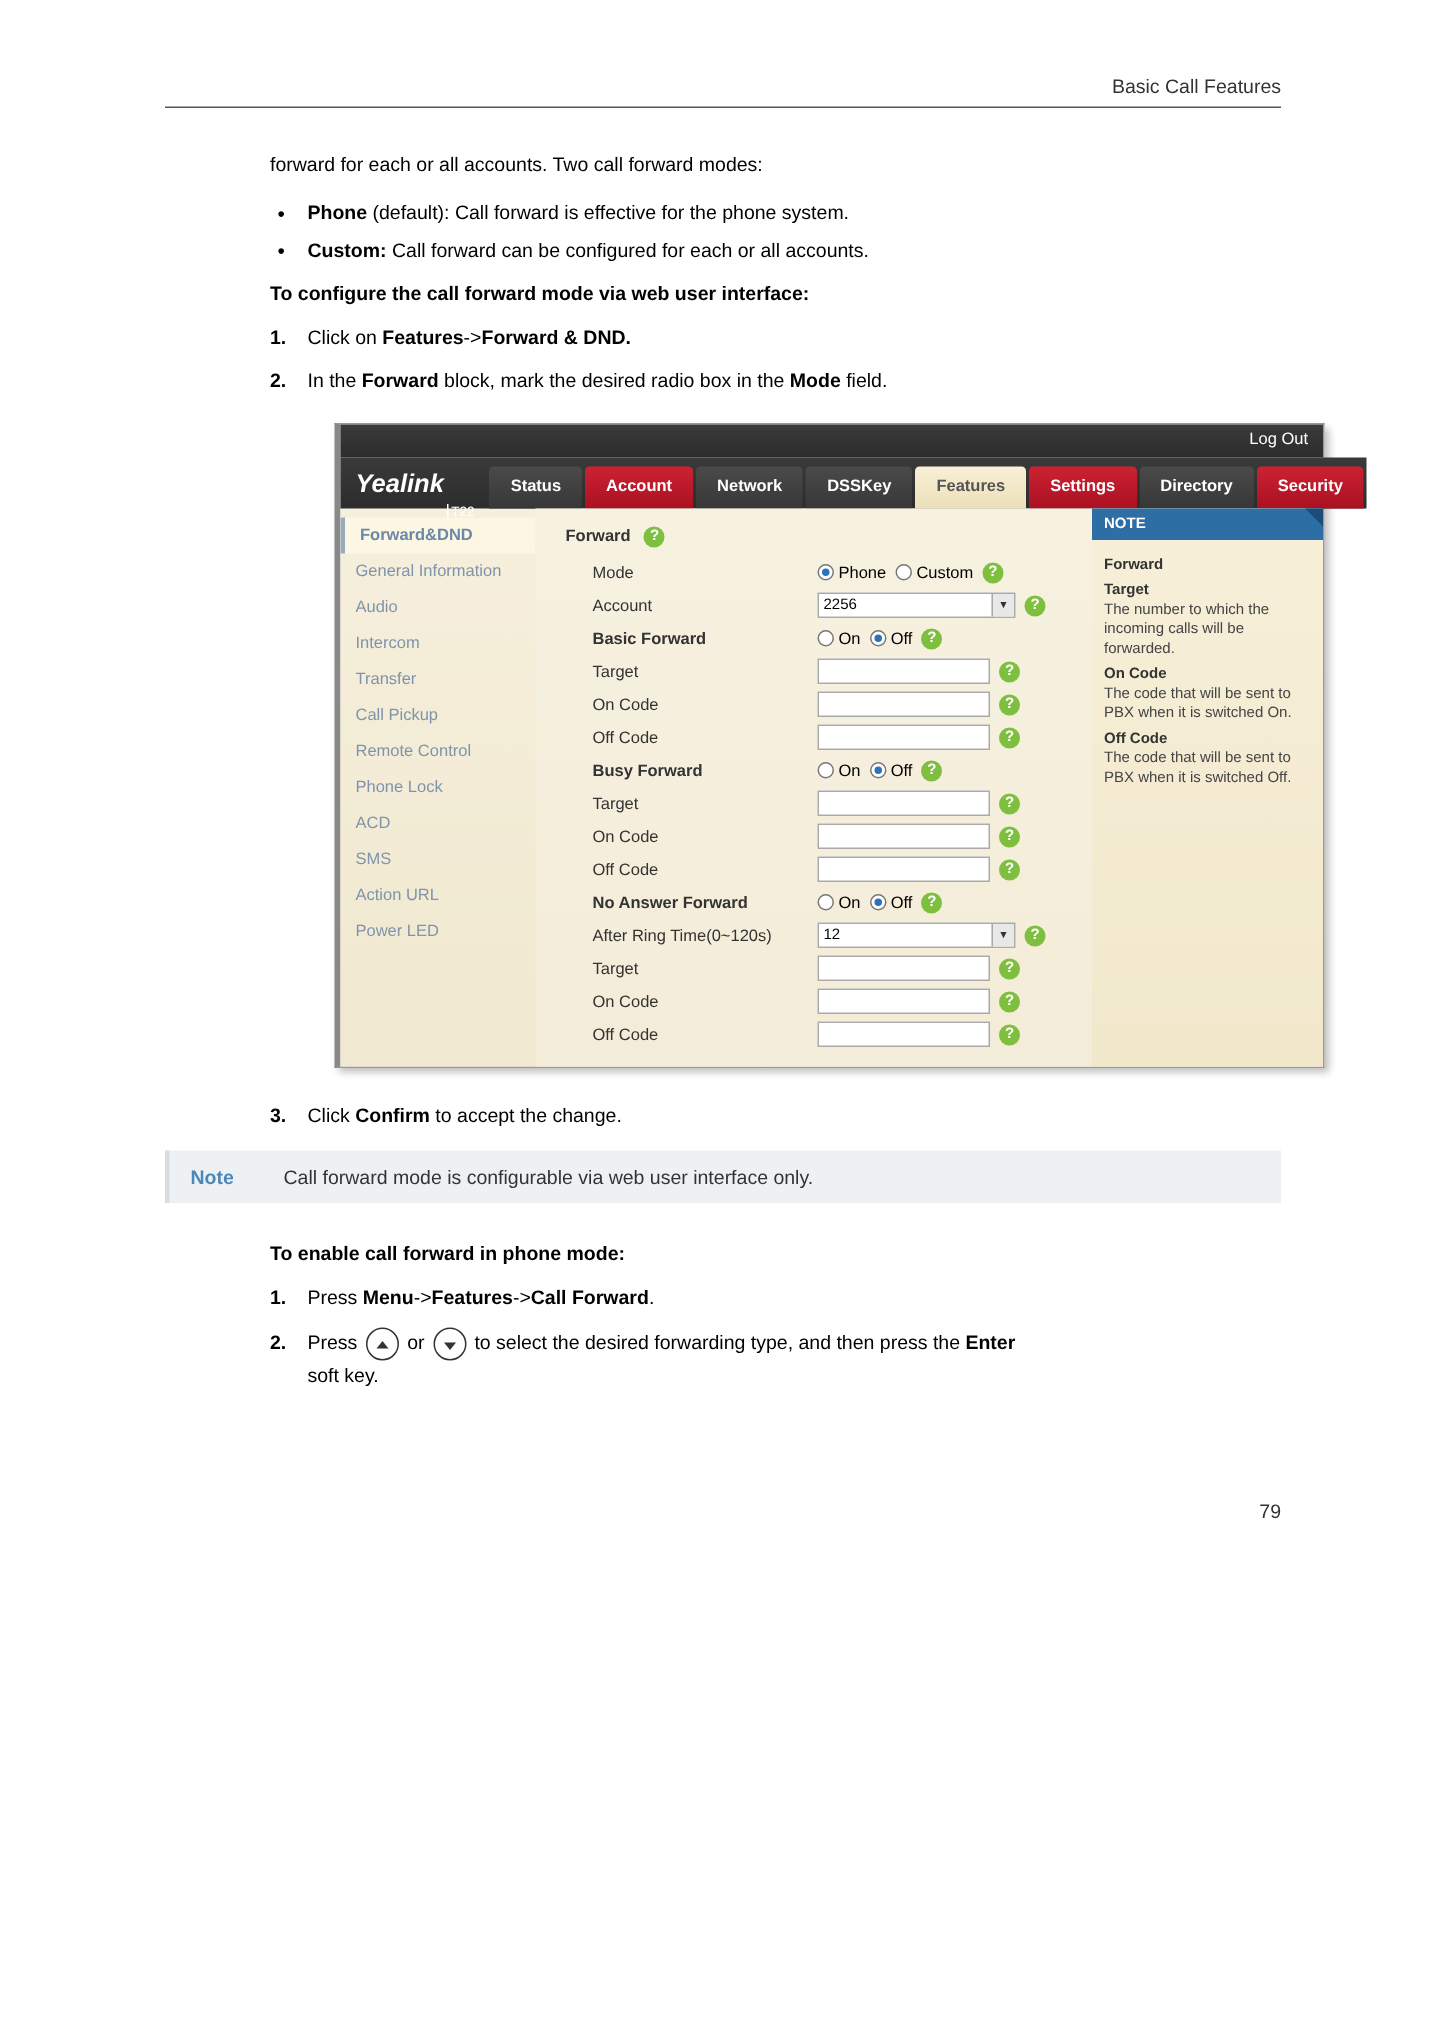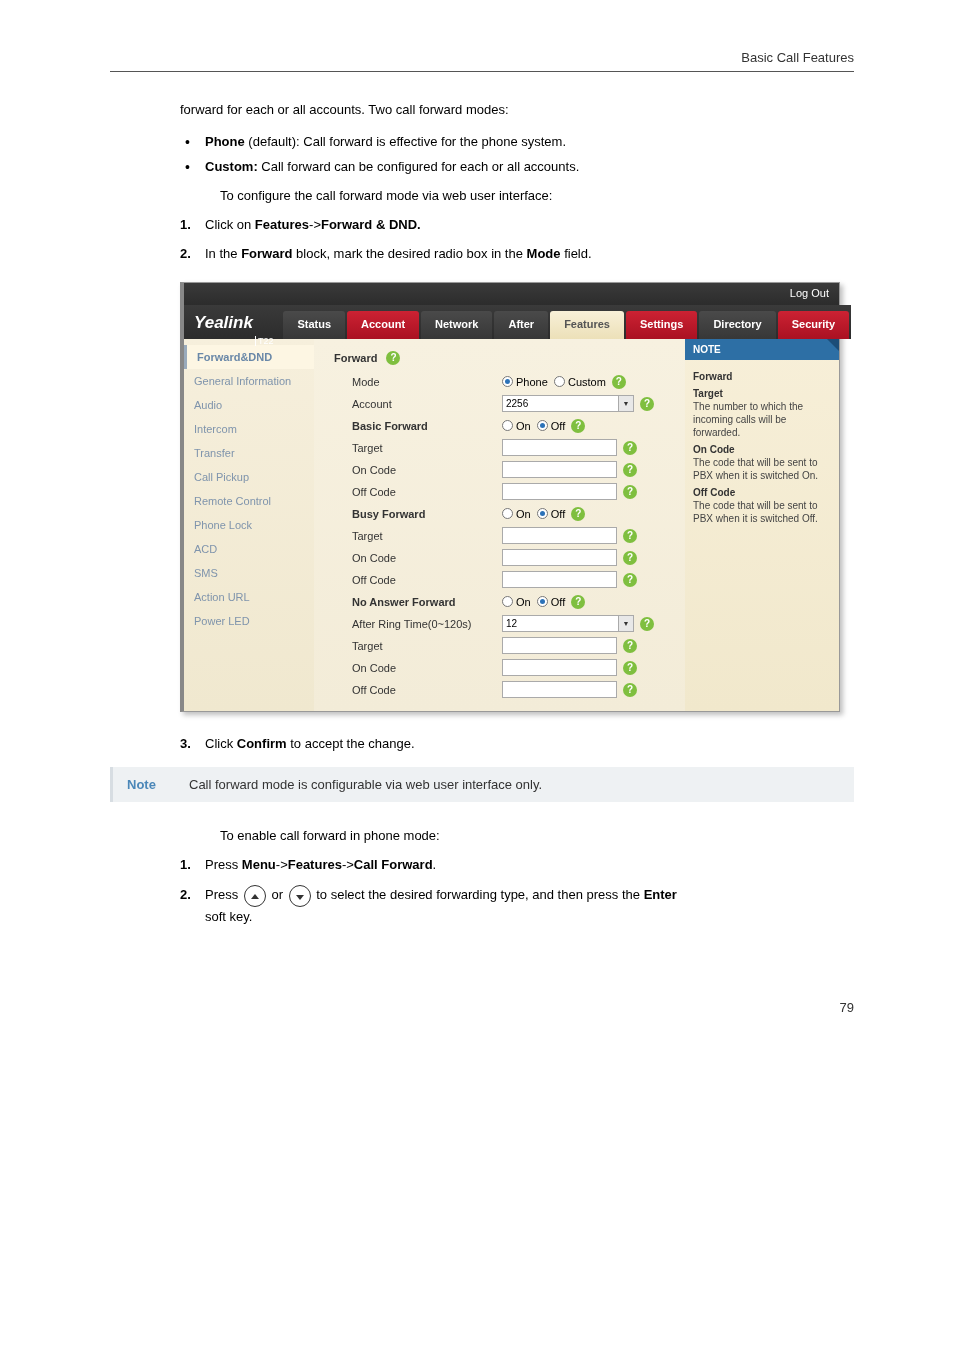--- a/index.html
+++ b/index.html
@@ -20,32 +20,33 @@
     margin-bottom: 28px;
     text-align: right;
     font-size: 13px;
     color: #333;
   }
   .para { margin-bottom: 14px; line-height: 1.5; padding-left: 70px; }
   ul.bullets { list-style: none; padding-left: 95px; margin-bottom: 14px; }
   ul.bullets li { margin-bottom: 10px; position: relative; }
   ul.bullets li::before { content: "•"; position: absolute; left: -20px; font-size: 14px; }
   .bold { font-weight: bold; }
-  .subhead { font-weight: normal; margin: 12px 0 12px 110px; font-size: 13px; }
+  .subhead { font-weight: bold; margin: 12px 0 12px 70px; font-size: 13px; }
   ol.steps { list-style: none; padding-left: 95px; margin-bottom: 14px; }
   ol.steps li { margin-bottom: 10px; position: relative; line-height: 1.5;}
   ol.steps li .num { position: absolute; left: -25px; font-weight: bold; }
   .screenshot-wrap { padding-left: 70px; margin: 18px 0 22px; }
   .screenshot {
     width: 660px;
     border: 1px solid #999;
     box-shadow: 3px 3px 5px rgba(0,0,0,0.25);
     border-left: 4px solid #888;
     background: #fff;
     font-size: 11px;
+    margin-left: 43px;
   }
   .ss-top {
     background: linear-gradient(#3a3a3a,#2c2c2c);
     color: #fff;
     height: 22px;
     text-align: right;
     padding: 4px 10px 0;
     font-size: 11px;
     position: relative;
   }
@@ -210,21 +211,21 @@
       <div class="ss-top"><span>Log Out</span></div>
       <div class="ss-brandrow">
         <div class="brand-cell">
           <span>Yealink</span>
             <span class="brand-sub">T22</span>
         </div>
         <div class="tabs">
           <div class="tab">Status</div>
           <div class="tab red">Account</div>
           <div class="tab">Network</div>
-          <div class="tab">After</div>
+          <div class="tab">DSSKey</div>
           <div class="tab active">Features</div>
           <div class="tab red">Settings</div>
           <div class="tab">Directory</div>
           <div class="tab red">Security</div>
         </div>
       </div>
       <div class="ss-body">
         <div class="ss-sidebar">
           <div class="side-item sel">Forward&amp;DND</div>
           <div class="side-item link">General Information</div>

